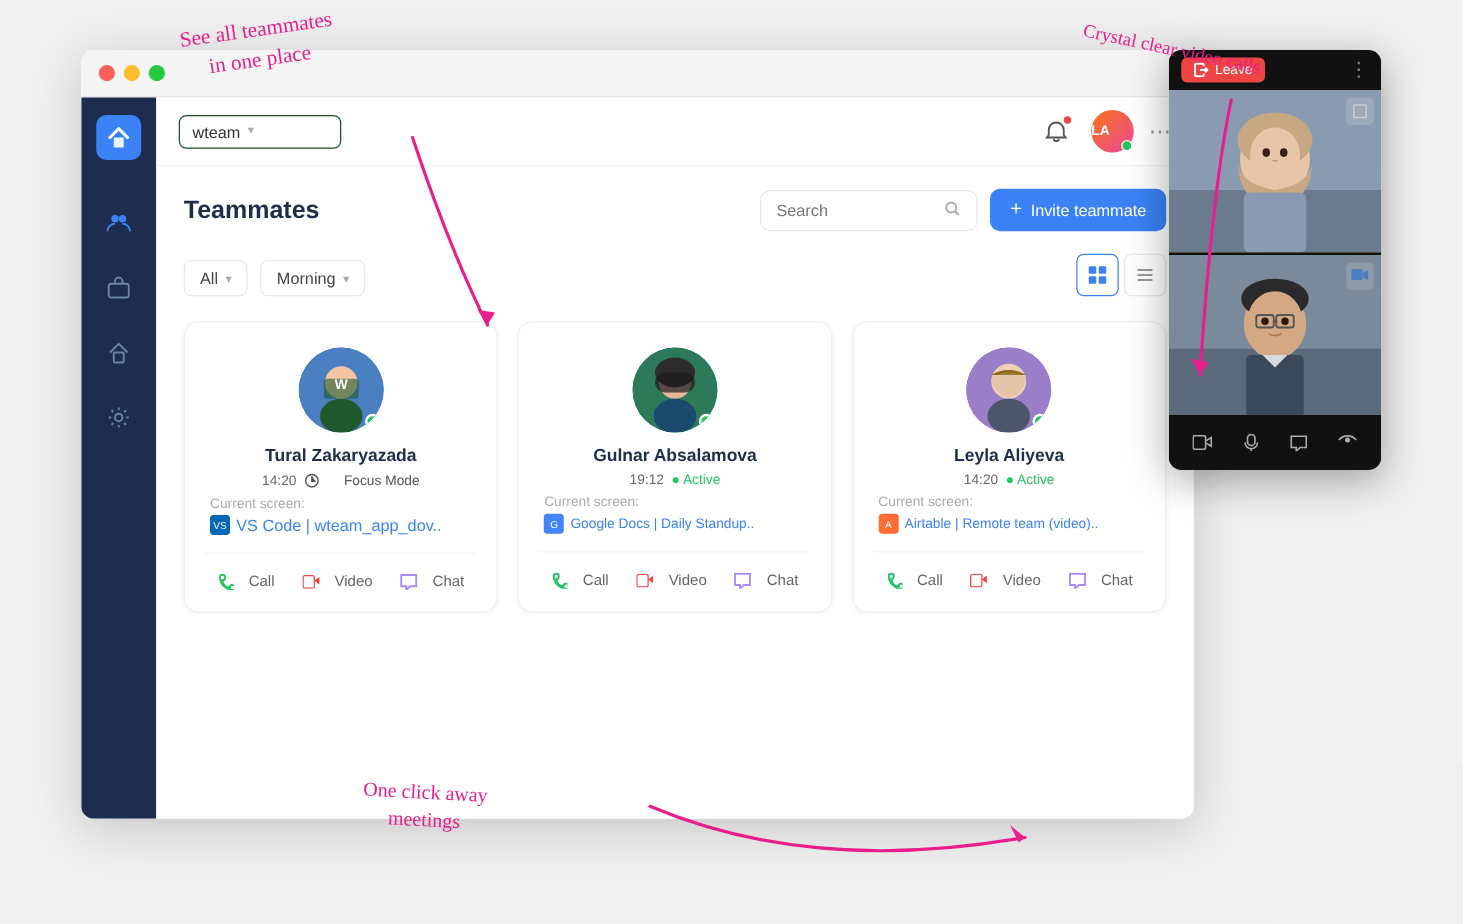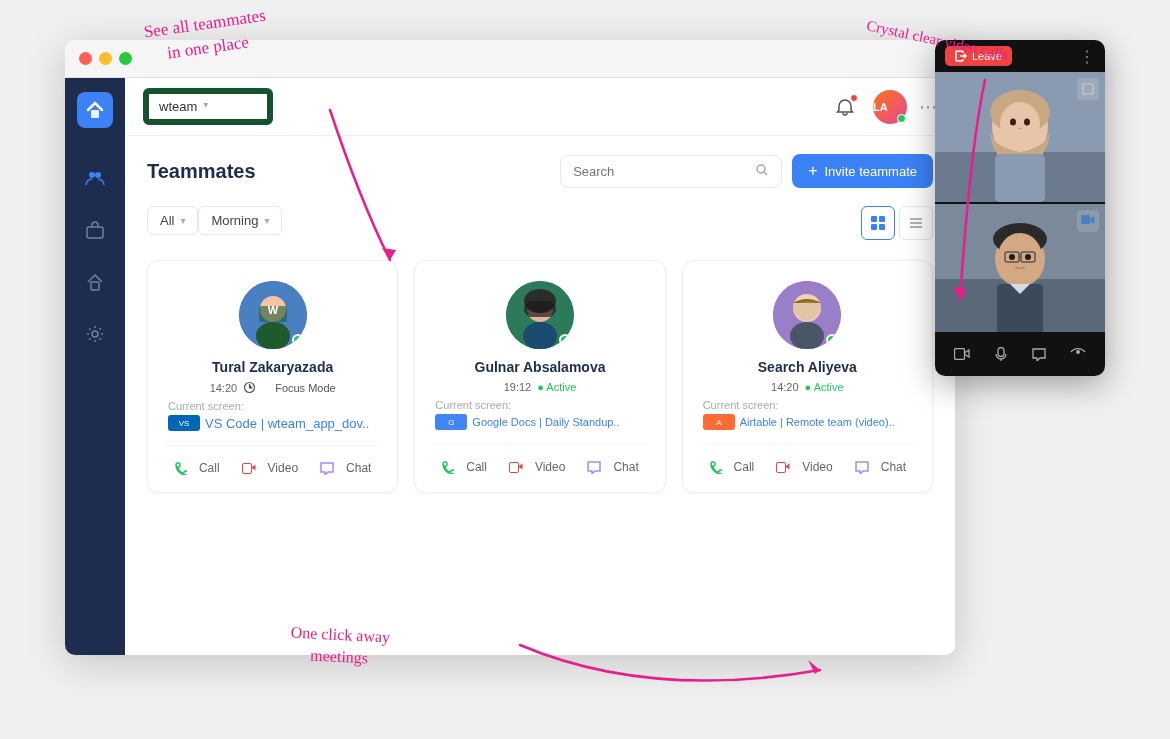--- a/index.html
+++ b/index.html
@@ -101,21 +101,21 @@
     .topbar {
       display: flex;
       align-items: center;
       padding: 10px 18px;
       border-bottom: 1px solid #f0f0f0;
       gap: 10px;
     }
     .workspace-selector {
       display: flex;
       gap: 6px;
-      border: 6px solid #14532d;
+      border: 1px solid #14532d;
       border-radius: 6px;
       padding: 5px 10px;
       font-size: 13px;
       color: #333;
       cursor: pointer;
       min-width: 130px;
     }
     .workspace-selector .chevron { color: #aaa; font-size: 10px; }
     .topbar-right {
       margin-left: auto;
@@ -181,21 +181,21 @@
       align-items: center;
       gap: 10px;
     }
     .search-box {
       display: flex;
       align-items: center;
       border: 1px solid #e5e7eb;
       border-radius: 8px;
       padding: 7px 12px;
       gap: 8px;
-      width: 222px;
+      width: 174px;
     }
     .search-box input {
       border: none; outline: none;
       font-size: 13px;
       color: #555;
       background: transparent;
       width: 100%;
     }
     .search-icon { color: #aaa; font-size: 14px; }
     .invite-btn {
@@ -208,21 +208,22 @@
       border-radius: 8px;
       padding: 8px 16px;
       font-size: 13px;
       font-weight: 500;
       cursor: pointer;
     }
 
     
     .filters-row {
       display: flex;
-      align-items: flex-start;
+      align-items: flex-end;
+      gap: 10px;
       margin-bottom: 20px;
     }
     .filter-select {
       display: flex;
       align-items: center;
       gap: 6px;
       border: 1px solid #e5e7eb;
       border-radius: 6px;
       padding: 6px 12px;
       font-size: 13px;
@@ -306,21 +307,21 @@
       display: flex;
       align-items: center;
       gap: 5px;
       font-size: 11px;
       color: #3b82f6;
       margin-top: 3px;
       align-self: flex-start;
       margin-left: 4px;
     }
     .screen-icon {
-      width: 32px; height: 16px;
+      width: 16px; height: 16px;
       border-radius: 3px;
       display: flex; align-items: center; justify-content: center;
       font-size: 9px;
     }
     .screen-icon.vs { background: #0066b8; color: #fff; }
     .screen-icon.gdocs { background: #4285f4; color: #fff; }
     .screen-icon.airtable { background: #ff6b35; color: #fff; }
     .card-actions {
       display: flex;
       gap: 10px;
@@ -670,21 +671,21 @@
             <div class="card-avatar avatar-leyla">
               <svg width="68" height="68" viewBox="0 0 68 68">
                 <circle cx="34" cy="34" r="34" fill="#9b7ec8"></circle>
                 <circle cx="34" cy="27" r="14" fill="#f0d0b8"></circle>
                 <path d="M20 22 Q34 14 48 22" fill="#8B6914"></path>
                 <ellipse cx="34" cy="55" rx="17" ry="14" fill="#4a5568"></ellipse>
                 <path d="M20 24 Q34 16 48 24 Q46 38 34 40 Q22 38 20 24z" fill="#c8a882" opacity="0.3"></path>
               </svg>
               <div class="online-dot"></div>
             </div>
-            <div class="card-name">Search Aliyeva</div>
+            <div class="card-name">Leyla Aliyeva</div>
             <div class="card-status-row">
               <span style="color:#666;">14:20</span>
               <span style="color:#22c55e;font-size:11px;">● Active</span>
             </div>
             <div class="current-screen-label">Current screen:</div>
             <div class="screen-item">
               <div class="screen-icon airtable" style="background:#ff6b35;color:white;font-size:8px;padding:2px;">A</div>
               <span style="color:#3b82f6;font-size:11px;">Airtable | Remote team (video)..</span>
             </div>
             <div class="card-actions">

